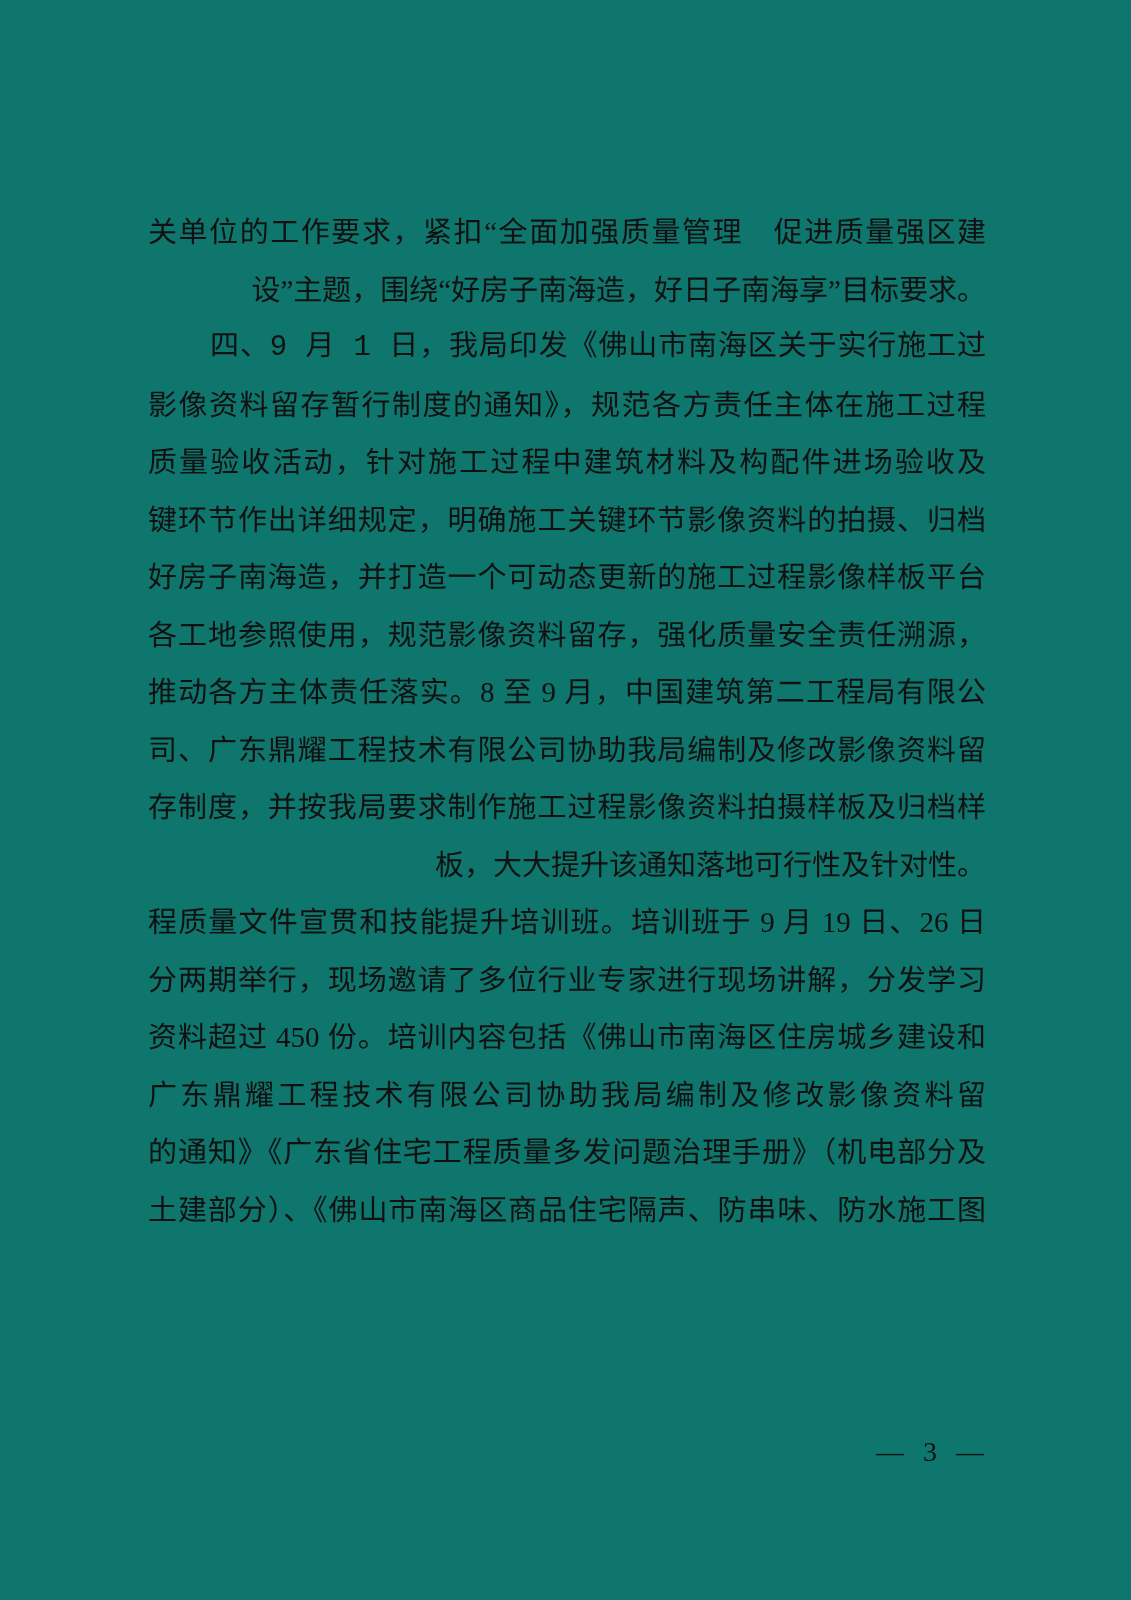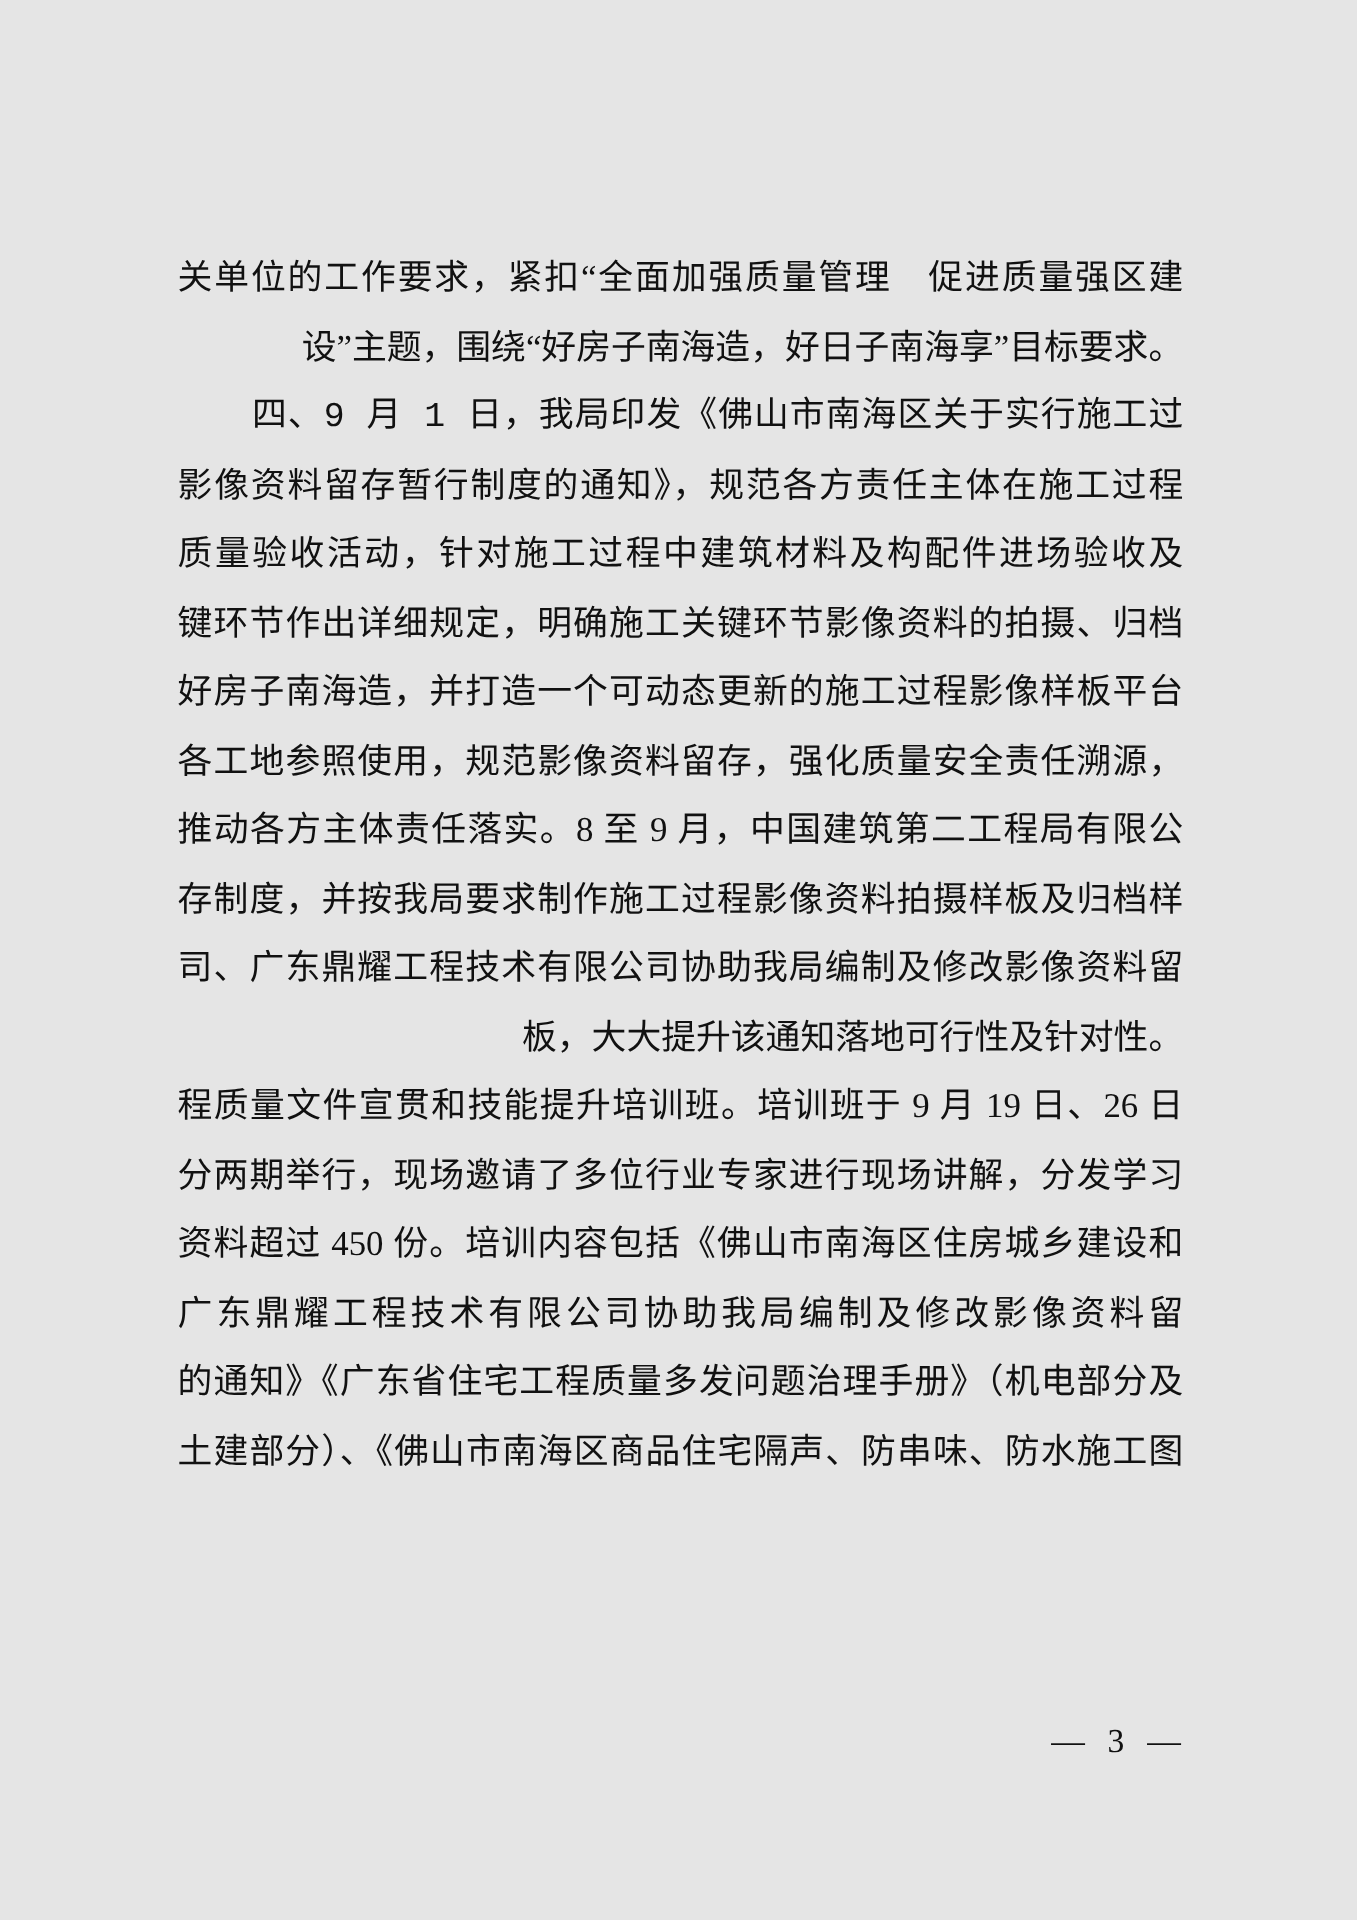--- a/index.html
+++ b/index.html
@@ -4,21 +4,21 @@
 <style>
   html, body {
     margin: 0;
     padding: 0;
     background: #ffffff;
   }
   .page {
     position: relative;
     width: 1131px;
     height: 1600px;
-    background: #e5e5e5;
+    background: #0f766e;
     overflow: hidden;
     font-family: "Liberation Serif", "DejaVu Serif", serif;
     color: #111111;
   }
   .text-block {
     position: absolute;
     left: 148px;
     top: 204px;
     width: 838px;
     font-size: 29px;
@@ -65,22 +65,22 @@
 
   <div class="line fill">关单位的工作要求，紧扣“全面加强质量管理　促进质量强区建</div>
       <div class="line">设”主题，围绕“好房子南海造，好日子南海享”目标要求。</div>
       <div class="line fill indent">四、9 月 1 日，我局印发《佛山市南海区关于实行施工过程</div>
       <div class="line fill">影像资料留存暂行制度的通知》，规范各方责任主体在施工过程</div>
       <div class="line fill">质量验收活动，针对施工过程中建筑材料及构配件进场验收及</div>
       <div class="line fill">键环节作出详细规定，明确施工关键环节影像资料的拍摄、归档</div>
       <div class="line fill">好房子南海造，并打造一个可动态更新的施工过程影像样板平台供</div>
       <div class="line fill">各工地参照使用，规范影像资料留存，强化质量安全责任溯源，</div>
       <div class="line fill">推动各方主体责任落实。8 至 9 月，中国建筑第二工程局有限公</div>
+      <div class="line fill">司、广东鼎耀工程技术有限公司协助我局编制及修改影像资料留</div>
       <div class="line fill">存制度，并按我局要求制作施工过程影像资料拍摄样板及归档样</div>
-      <div class="line fill">司、广东鼎耀工程技术有限公司协助我局编制及修改影像资料留</div>
       <div class="line">板，大大提升该通知落地可行性及针对性。</div>
       <div class="line fill">程质量文件宣贯和技能提升培训班。培训班于 9 月 19 日、26 日</div>
       <div class="line fill">分两期举行，现场邀请了多位行业专家进行现场讲解，分发学习</div>
       <div class="line fill">资料超过 450 份。培训内容包括《佛山市南海区住房城乡建设和</div>
       <div class="line fill">广东鼎耀工程技术有限公司协助我局编制及修改影像资料留</div>
       <div class="line fill">的通知》《广东省住宅工程质量多发问题治理手册》（机电部分及</div>
       <div class="line fill">土建部分）、《佛山市南海区商品住宅隔声、防串味、防水施工图</div>
     </div>
   <div class="footer">
     <span class="page-number">— 3 —</span>

